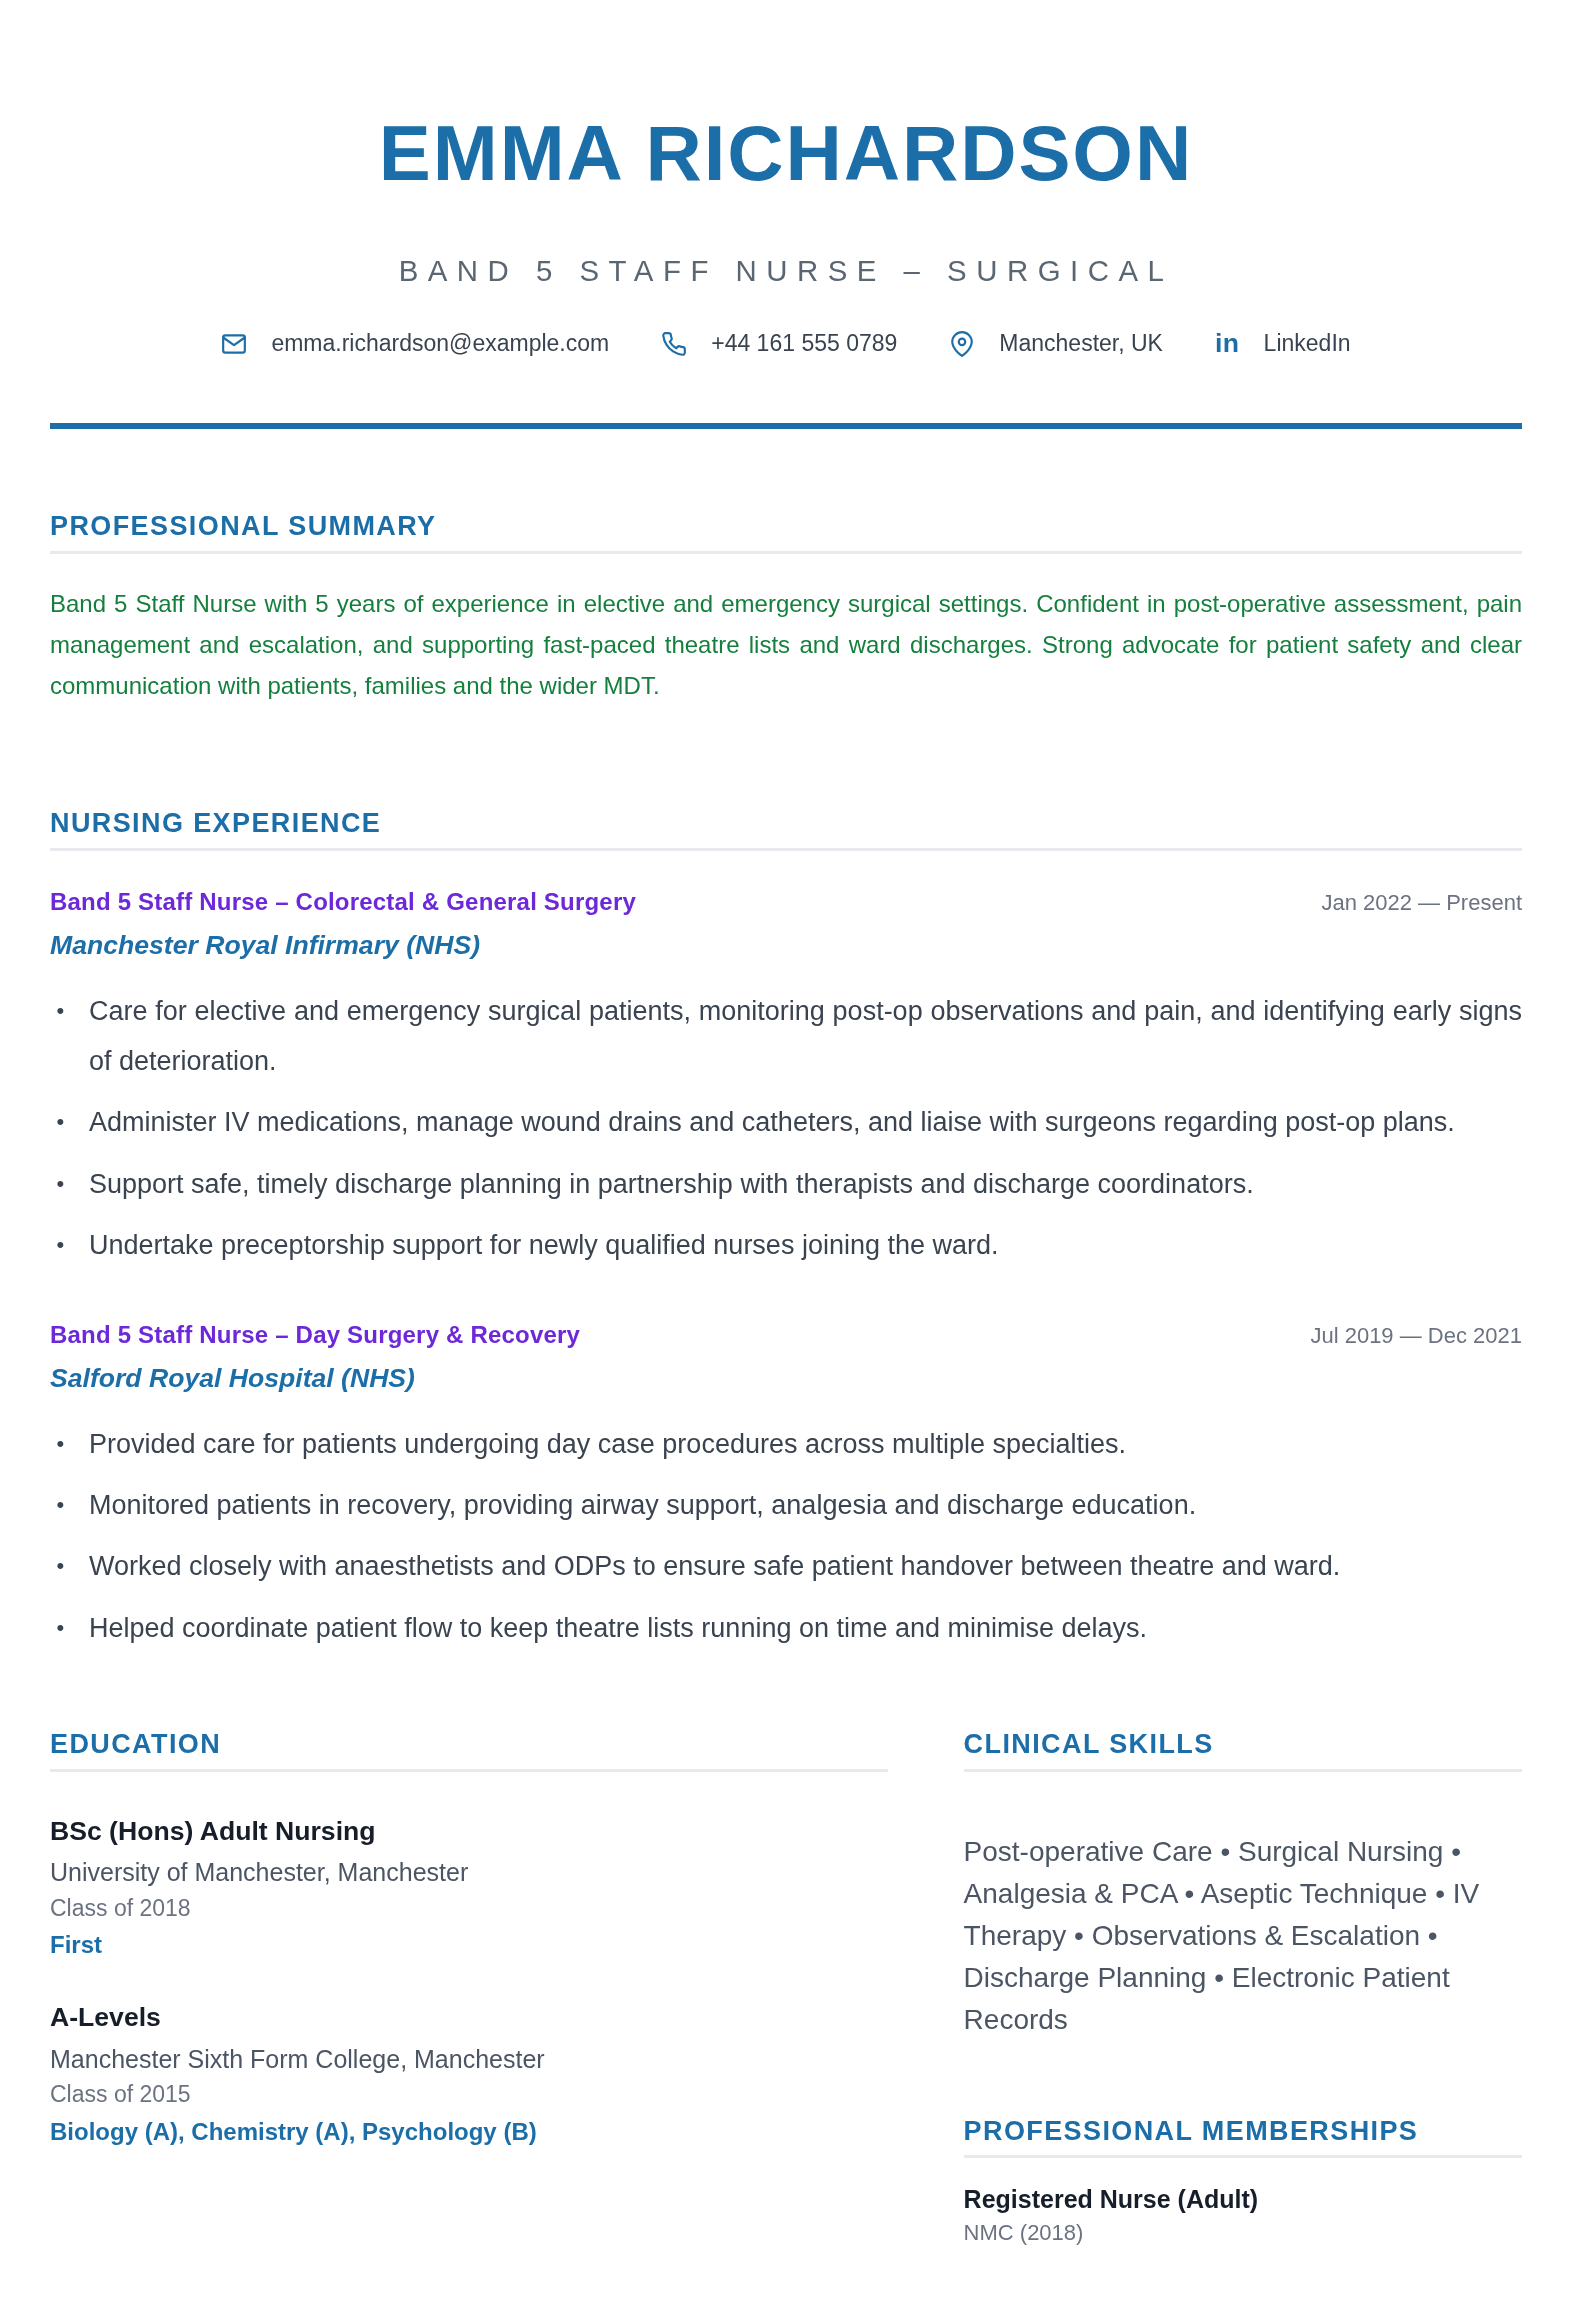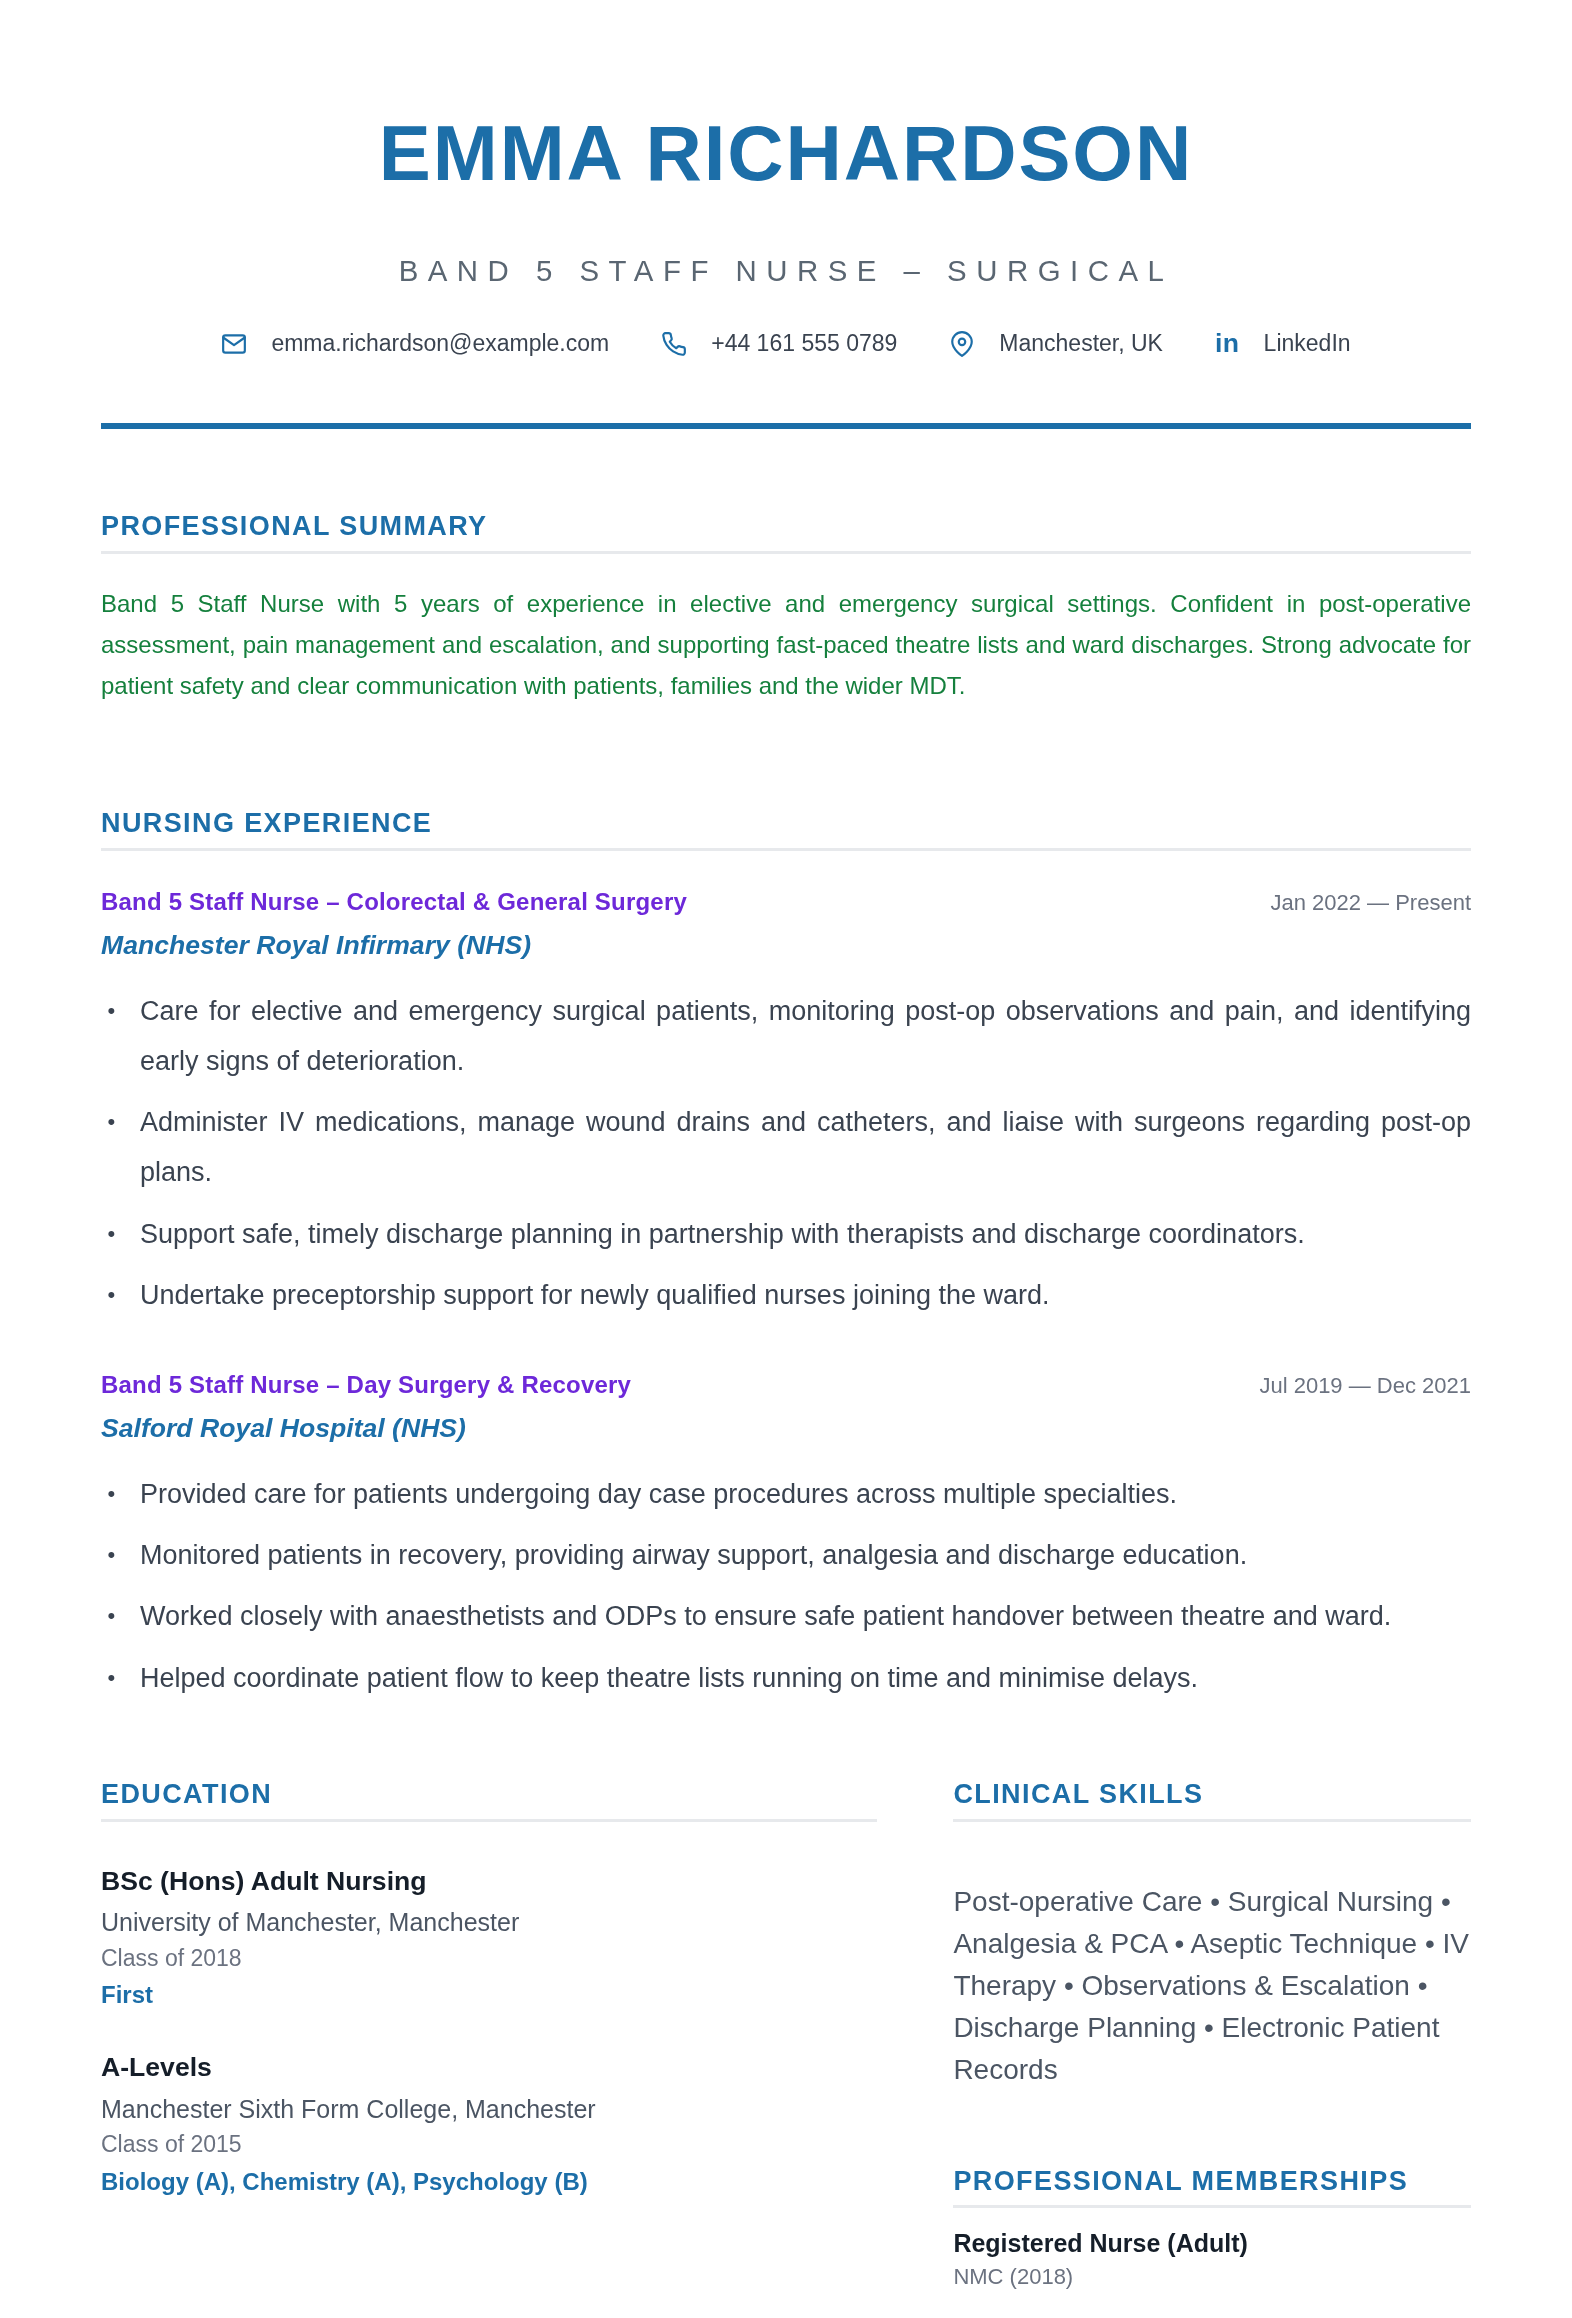--- a/index.html
+++ b/index.html
@@ -3,21 +3,21 @@
 <meta charset="utf-8">
 <style>
   * { margin: 0; padding: 0; box-sizing: border-box; }
   html, body { background: #ffffff; }
   body {
     width: 1572px; height: 2319px;
     font-family: "Liberation Sans", sans-serif;
     color: #3A4350;
     overflow: hidden;
   }
-  .page { width: 1572px; height: 2319px; padding: 0 101px; overflow: hidden; }
+  .page { width: 1572px; height: 2319px; padding: 0 50px; overflow: hidden; }
 
   
   .header { text-align: center; padding-top: 114px; }
   .name {
     font-size: 78px; font-weight: 700; letter-spacing: 1.9px;
     color: #1C6EA8; line-height: 1;
   }
   .subtitle {
     margin-top: 64px; font-size: 29.4px; font-weight: 400;
     letter-spacing: 9.5px; color: #5A6672; line-height: 1; white-space: nowrap;
@@ -68,21 +68,21 @@
 
   .edu-entry { margin-top: 44px; }
   .edu-entry + .edu-entry { margin-top: 43px; }
   .degree { font-size: 26.6px; font-weight: 700; color: #151E29; line-height: 1.2; }
   .school { margin-top: 9.5px; font-size: 25px; color: #4B5563; line-height: 1.2; }
   .clazz  { margin-top: 7.6px; font-size: 23px; color: #6B7280; line-height: 1.2; }
   .edetail{ margin-top: 8.5px; font-size: 24px; font-weight: 700; color: #1C6EA8; line-height: 1.2; }
 
   .skills-text { margin-top: 59px; font-size: 28px; color: #4B5563; line-height: 42px; }
   .memb-h { margin-top: 74px; }
-  .memb-entry { margin-top: 20px; }
+  .memb-entry { margin-top: 26px; }
   .mname { font-size: 25px; font-weight: 700; color: #151E29; line-height: 1.2; }
   .mdetail { margin-top: 5.7px; font-size: 22px; color: #6B7280; line-height: 1.2; }
 </style>
 </head>
 <body>
 
 <div class="page">
 
   <div class="header">
     <h1 class="name">EMMA RICHARDSON</h1>

